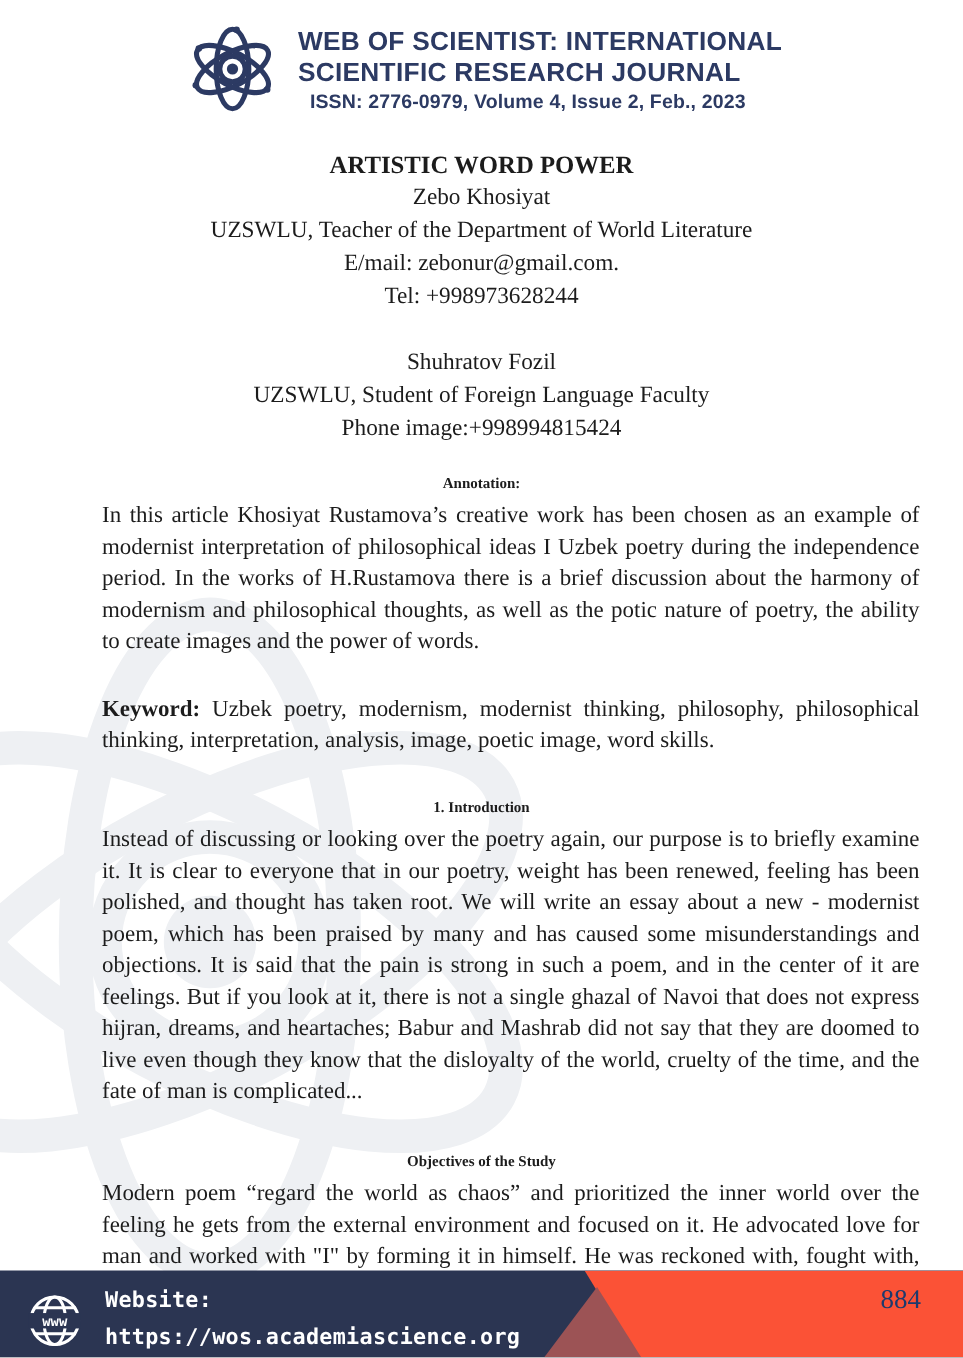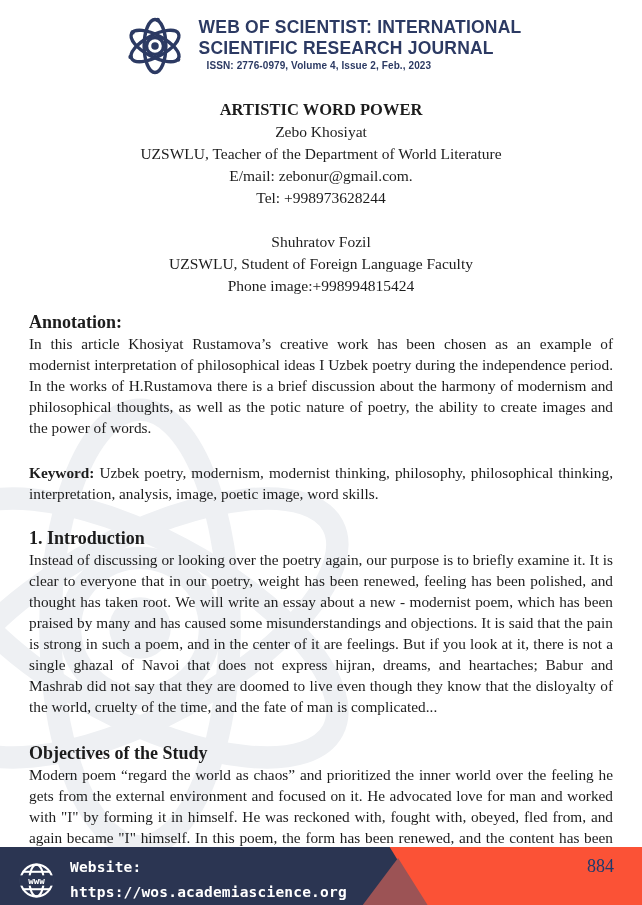--- a/index.html
+++ b/index.html
@@ -10,31 +10,31 @@
     font-family:"Liberation Serif", serif; color:#1c1c1c;
   }
   .watermark { position:absolute; left:-140px; top:348px; width:560px; height:560px; z-index:0; }
   .content { position:relative; z-index:1; }
 
   
   .journal-header { display:flex; justify-content:center; align-items:flex-start; gap:10px; padding-top:10px; }
   .logo svg { width:68px; height:72px; display:block; }
   .head-text { margin-top:7px; font-family:"Liberation Sans", sans-serif; font-weight:bold; color:#2c3a63; }
   .jt { font-size:17.5px; line-height:20.5px; letter-spacing:0.2px; }
-  .issn { font-size:10px; margin-top:2px; margin-left:8px; letter-spacing:0.1px; }
+  .issn { font-size:13px; margin-top:2px; margin-left:8px; letter-spacing:0.1px; }
 
   
   .article-head { text-align:center; margin-top:17px; font-size:15.5px; line-height:22px; }
   .article-title { font-weight:bold; font-size:16.5px; }
   .author-gap { height:22px; }
 
   
   .body-text { padding:0 29px; margin-top:15px; }
-  .sec-heading { font-weight:bold; font-size:18px; line-height:21px; }
-  .para { font-size:15.3px; line-height:21px; text-align:justify; }
+  .sec-heading { font-weight:bold; font-size:10px; line-height:21px;text-align:center; }
+  .para { font-size:15.3px; line-height:21px; text-align:justify;margin-left:39px; }
   .para b { font-size:15.3px; }
   .cut { text-align-last:justify; }
   .spacer { height:24px; }
   .spacer2 { height:26px; }
 
   
   .page-footer { position:absolute; left:0; bottom:0; width:642px; height:58px; background:#2b3552; z-index:2; }
   .footer-orange { position:absolute; inset:0; background:#fb5236;
     clip-path:polygon(60.7% 0, 100% 0, 100% 100%, 66.2% 100%); }
   .footer-triangle { position:absolute; inset:0; background:#9c5355;

